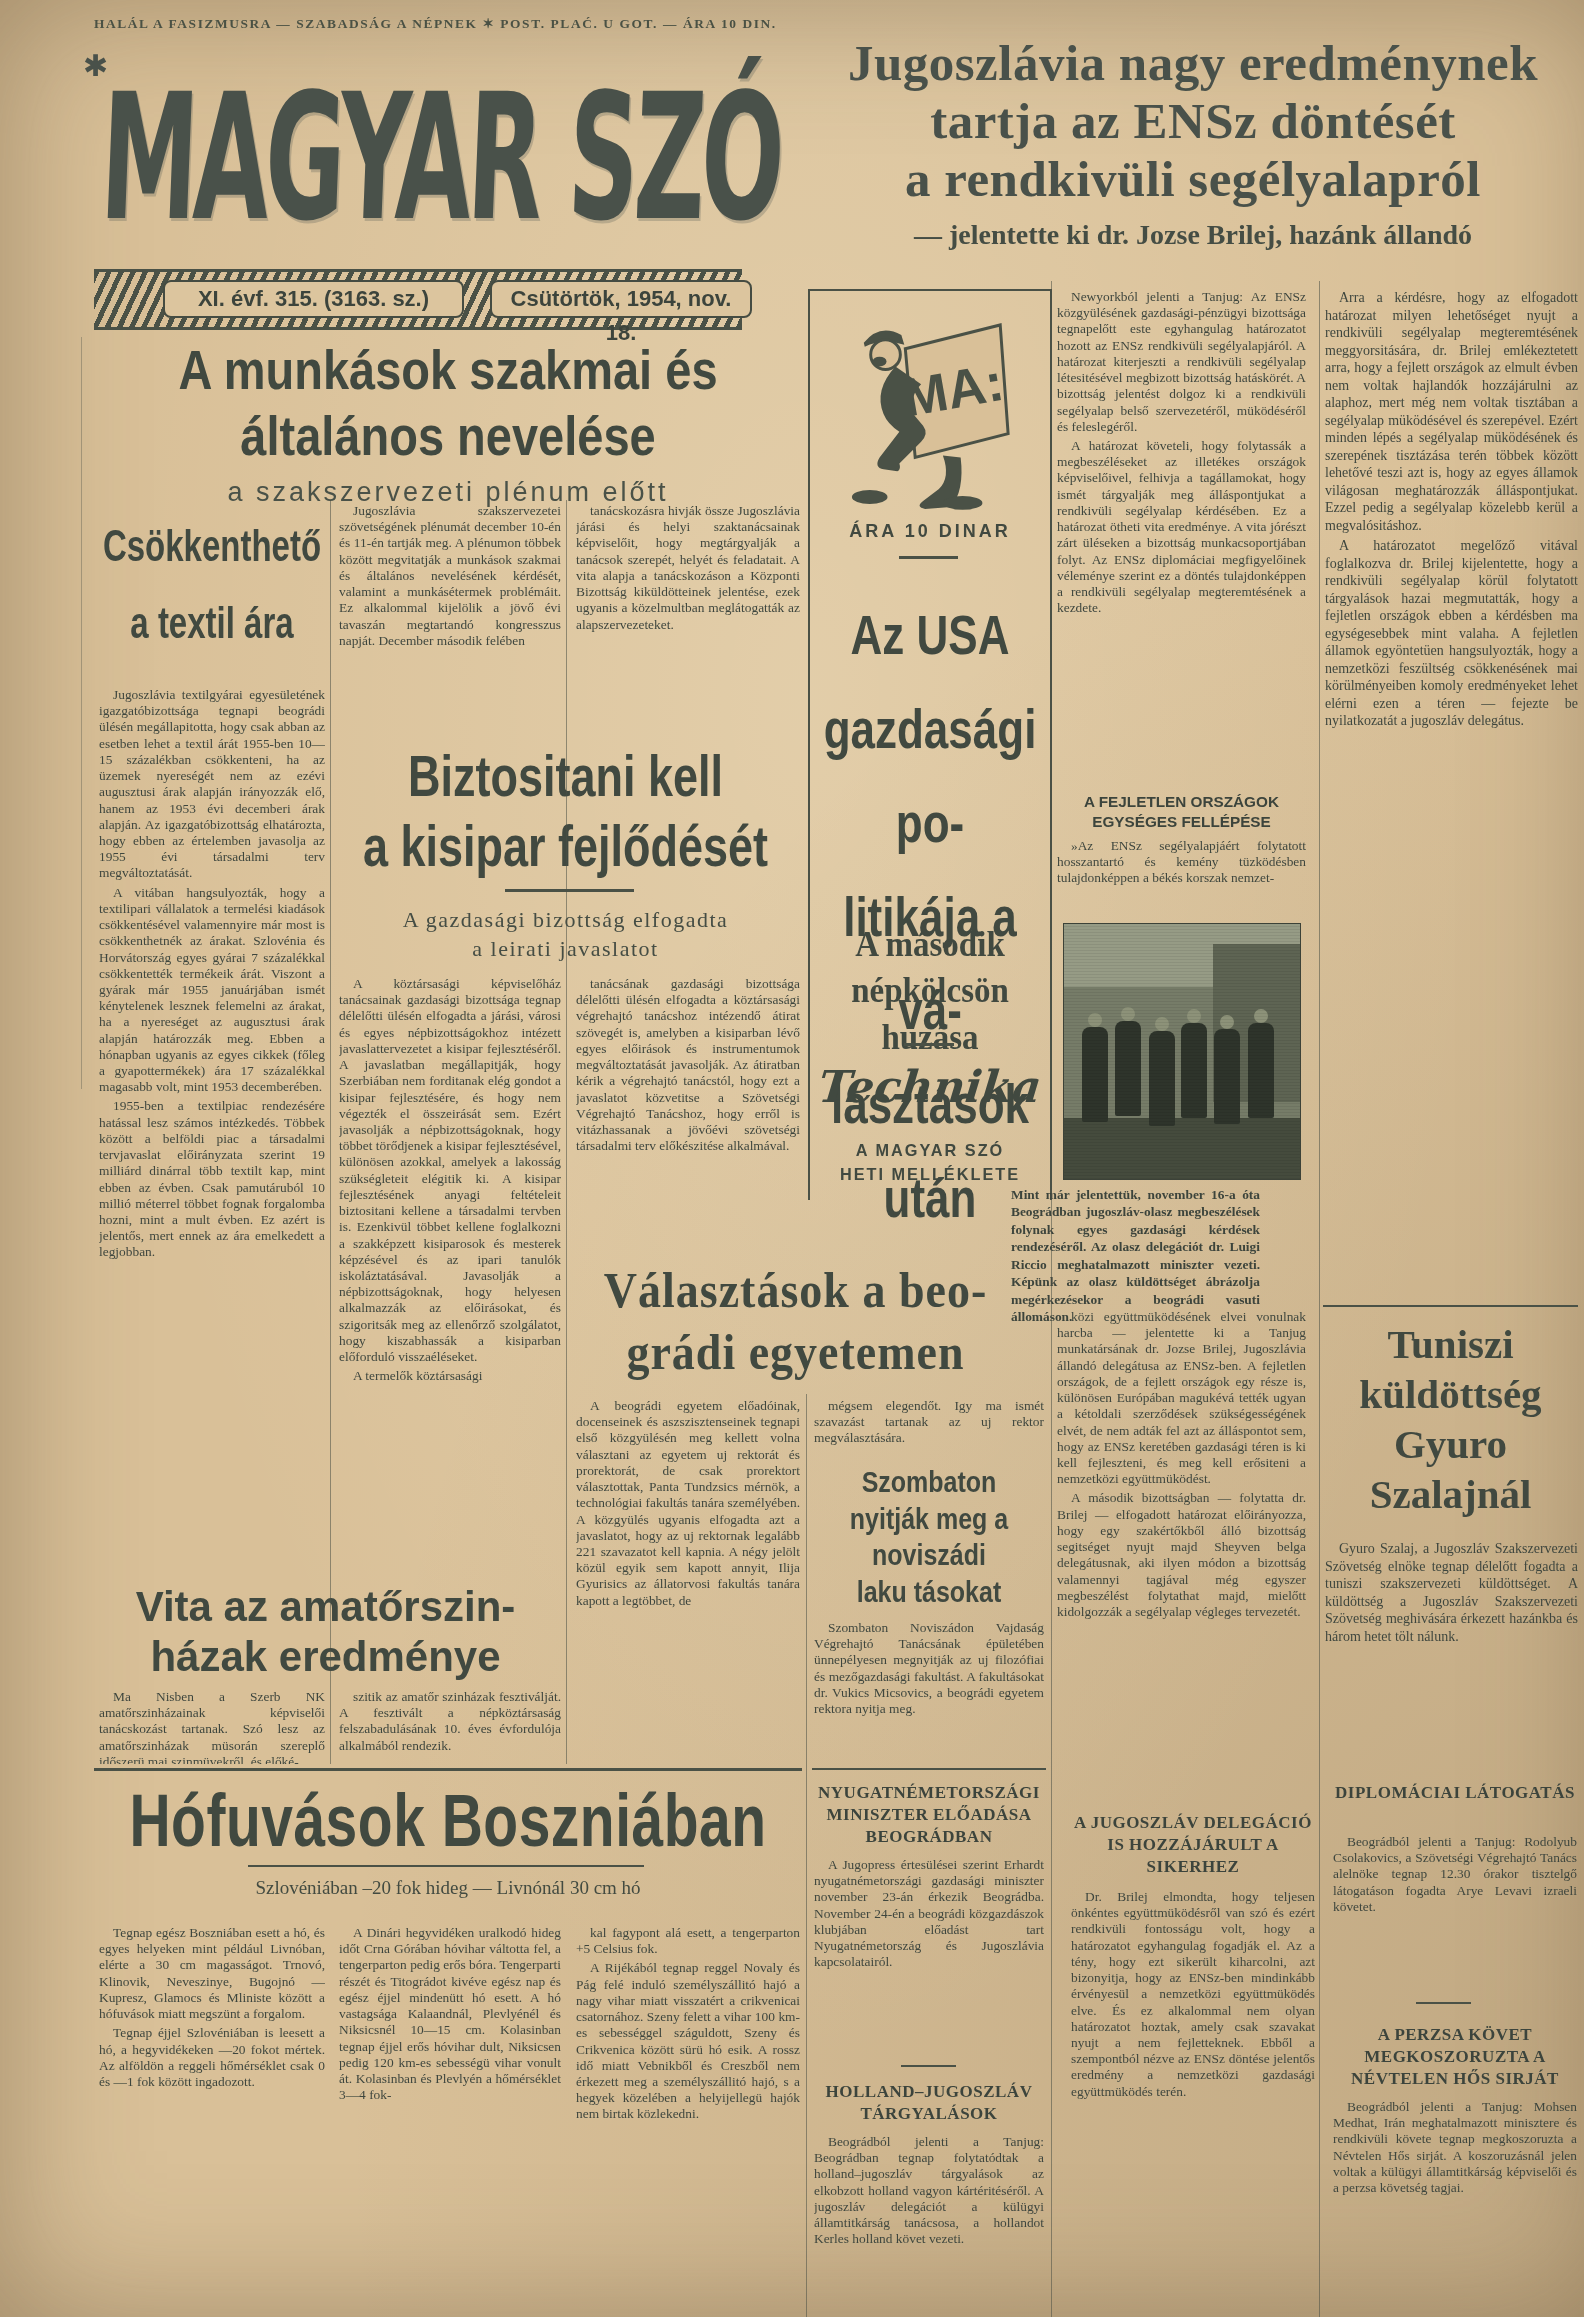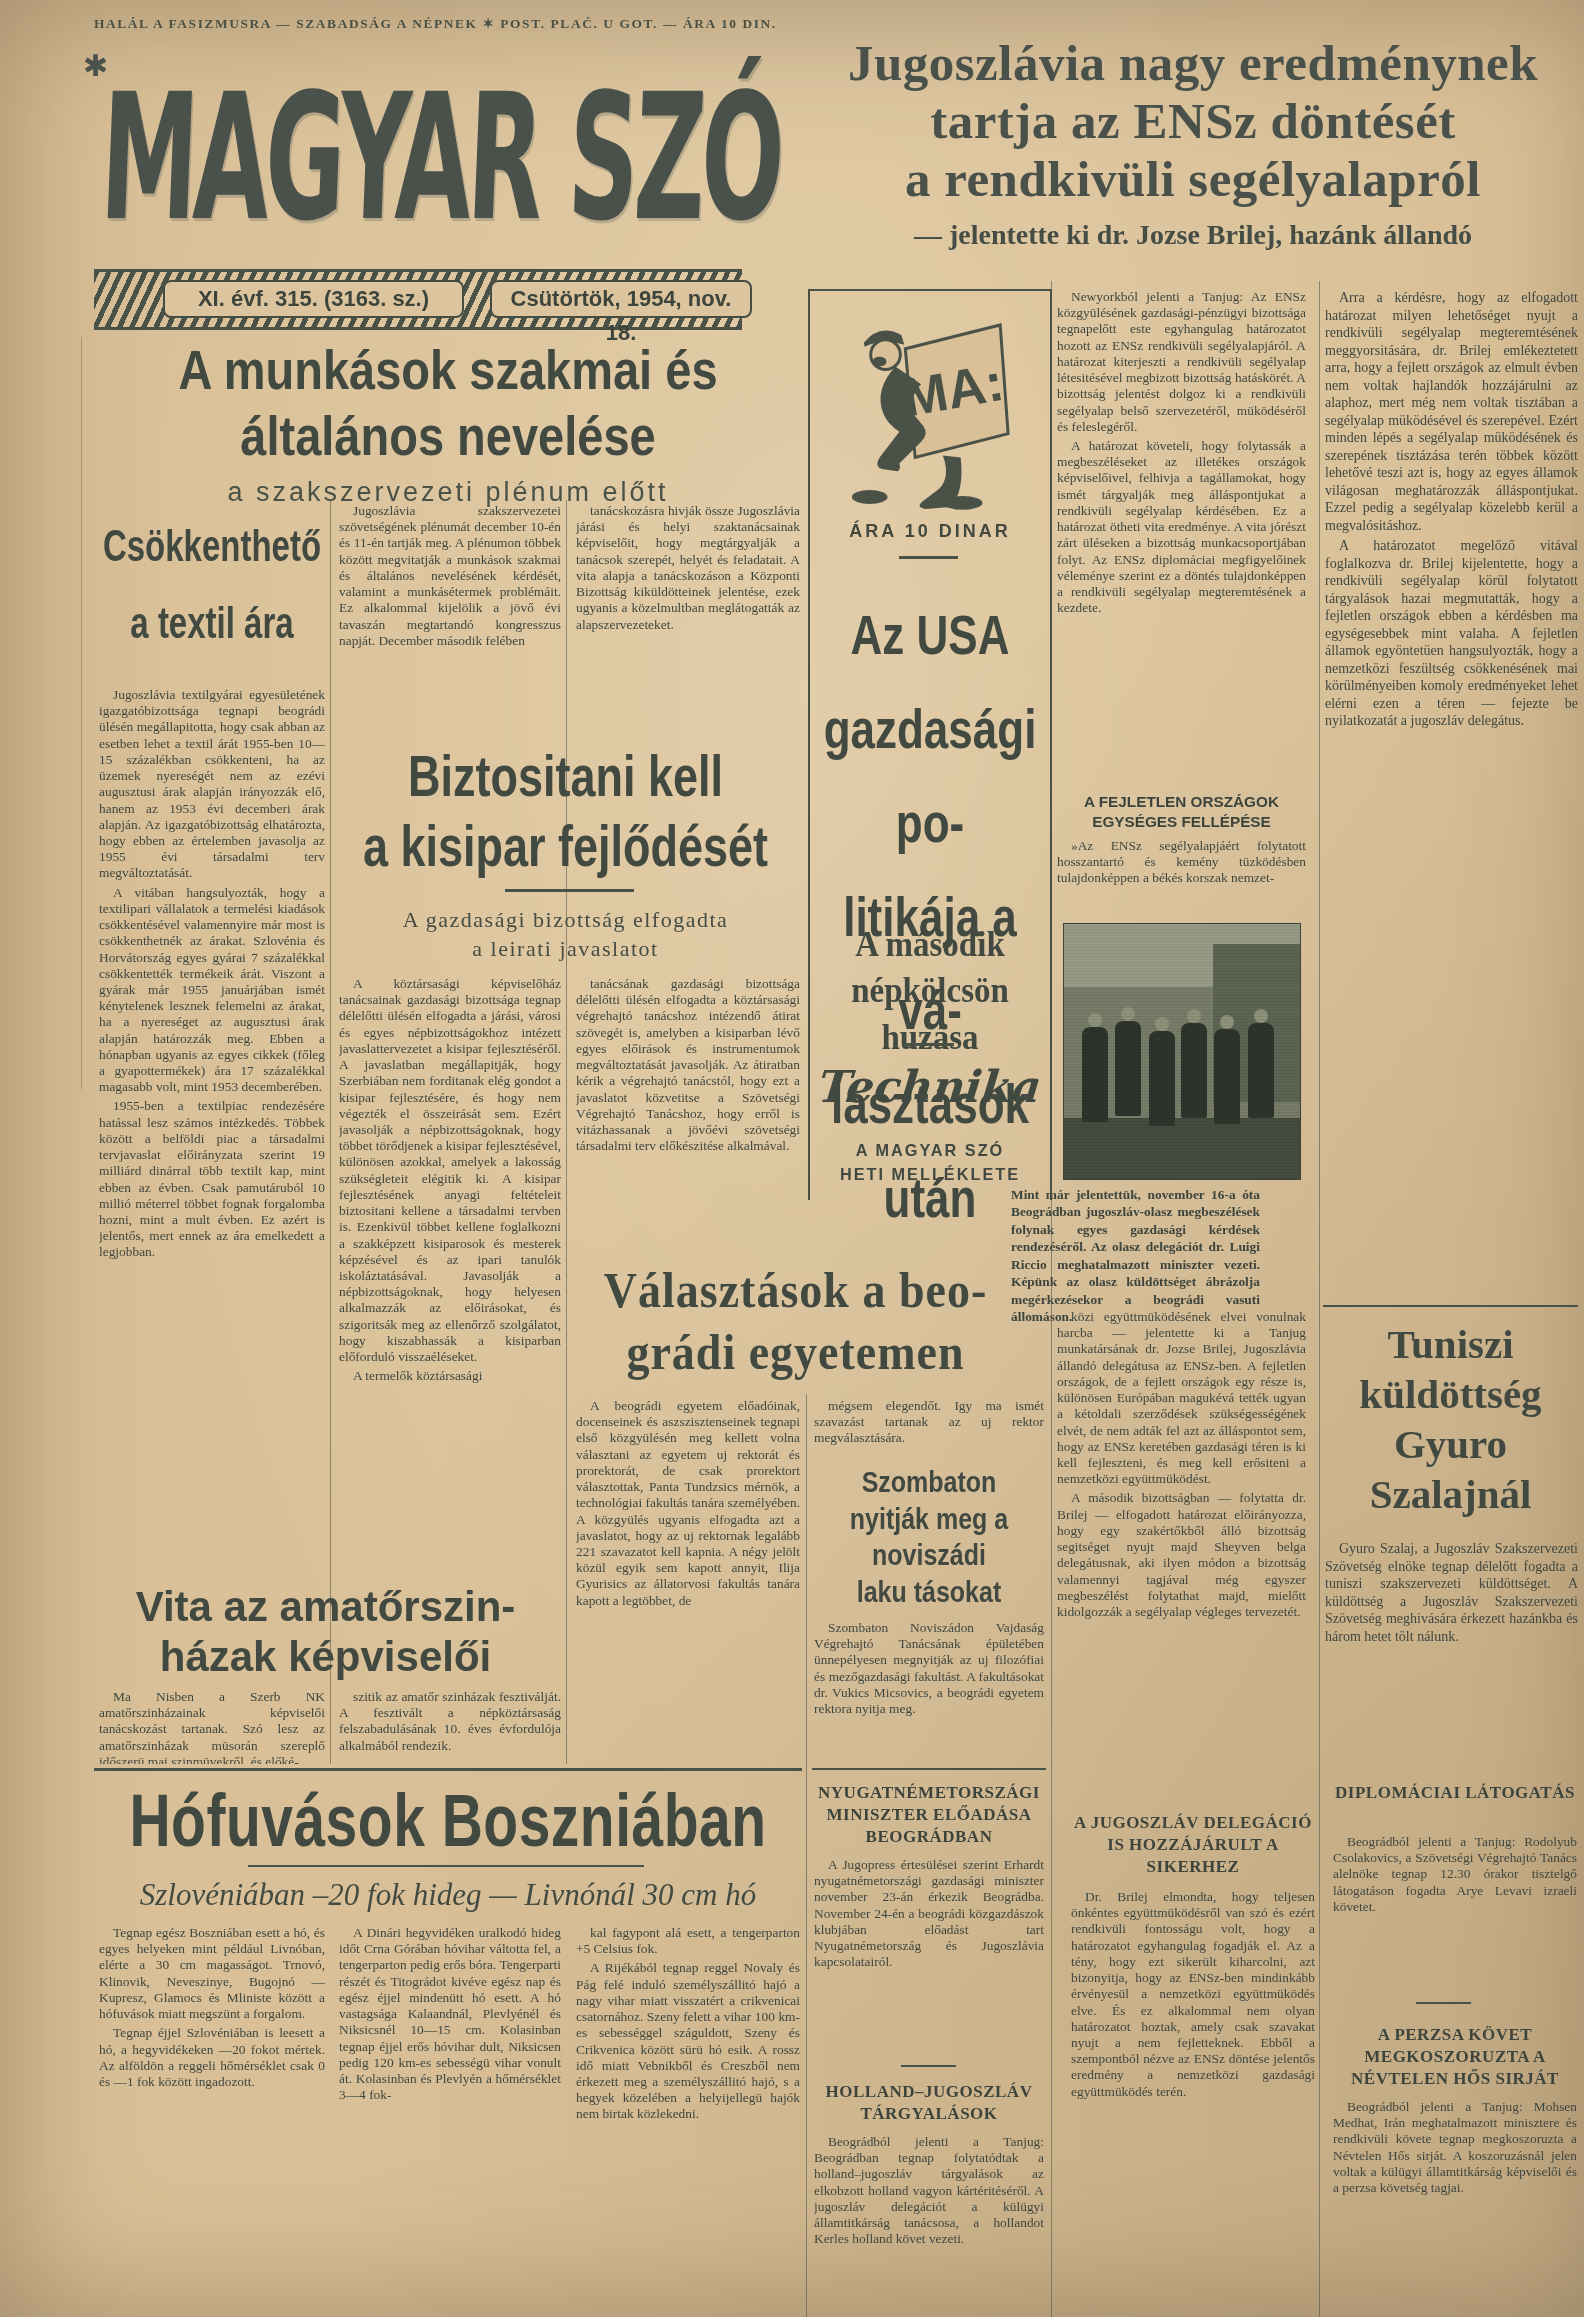--- a/index.html
+++ b/index.html
@@ -45,22 +45,22 @@
       font-size:27px;letter-spacing:3px;color:#4a5248;}
   #textil-hl{left:97px;top:507px;width:230px;font-size:33px;line-height:57px;transform:scaleY(1.35);transform-origin:50% 0;}
   #biztositani-hl{left:337px;top:741px;width:457px;font-size:45px;line-height:55px;transform:scaleY(1.28);transform-origin:50% 0;}
   #biztositani-sub{left:337px;top:905px;width:457px;text-align:center;font-family:"Liberation Serif",serif;
       font-size:22px;line-height:29px;letter-spacing:1.5px;color:#454d44;}
   #vita-hl{left:94px;top:1582px;width:463px;font-size:42px;line-height:50px;text-align:center;}
   #valasztasok-hl{left:572px;top:1259px;width:447px;font-family:"Liberation Serif",serif;font-size:46px;line-height:55px;
       transform:scaleY(1.12);transform-origin:50% 0;text-align:center;letter-spacing:1px;}
   #hofuvasok-hl{left:94px;top:1780px;width:708px;font-size:57px;line-height:63px;transform:scaleY(1.3);transform-origin:50% 0;
       text-align:center;letter-spacing:0.5px;}
-  #hofuvasok-sub{left:94px;top:1877px;width:708px;text-align:center;font-family:"Liberation Serif",serif;font-style:italic;
-      font-size:31px;color:#434b41;}
+  #hofuvasok-sub{left:94px;top:1877px;width:708px;text-align:center;font-family:"Liberation Serif",serif;
+      font-size:19px;color:#434b41;}
   
   #middle-box{left:808px;top:289px;width:240px;height:909px;border-left:2px solid #4a5146;border-right:2px solid #4a5146;border-top:2px solid #4a5146;}
   #box-price{left:0;top:230px;width:100%;text-align:center;font:bold 18px "Liberation Sans",sans-serif;letter-spacing:3px;color:#414940;}
   #box-teaser1{left:0;top:297px;width:100%;font-size:44px;line-height:75px;transform:scaleY(1.25);transform-origin:50% 0;
       text-align:center;font-family:"Liberation Sans",sans-serif;font-weight:bold;color:#414940;}
   #box-teaser2{left:0;top:630px;width:100%;font-family:"Liberation Serif",serif;font-weight:bold;font-size:33px;line-height:42px;
       transform:scaleY(1.1);transform-origin:50% 0;text-align:center;color:#414940;}
   #box-technika{left:0;top:770px;width:100%;text-align:center;font-family:"DejaVu Serif",serif;font-style:italic;font-weight:bold;
       font-size:44px;color:#414940;transform:skewX(-6deg);}
   #box-mellek{left:0;top:847px;width:100%;text-align:center;font:bold 16.3px/24px "Liberation Sans",sans-serif;letter-spacing:2px;color:#414940;}
@@ -139,21 +139,21 @@
   <div class="col" style="left:339px;top:976px;width:222px;height:594px;">
       <p>A köztársasági képviselőház tanácsainak gazdasági bizottsága tegnap délelőtti ülésén elfogadta a járási, városi és egyes népbizottságokhoz intézett javaslattervezetet a kisipar fejlesztéséről. A javaslatban megállapitják, hogy Szerbiában nem forditanak elég gondot a kisipar fejlesztésére, és hogy nem végezték el összeirását sem. Ezért javasolják a népbizottságoknak, hogy többet törődjenek a kisipar fejlesztésével, különösen azokkal, amelyek a lakosság szükségleteit elégitik ki. A kisipar fejlesztésének anyagi feltételeit biztositani kellene a társadalmi tervben is. Ezenkivül többet kellene foglalkozni a szakképzett kisiparosok és mesterek képzésével és az ipari tanulók iskoláztatásával. Javasolják a népbizottságoknak, hogy helyesen alkalmazzák az előirásokat, és szigoritsák meg az ellenőrző szolgálatot, hogy kiszabhassák a kisiparban előforduló visszaéléseket.</p>
       <p>A termelők köztársasági</p>
     </div>
   <div class="col" style="left:576px;top:976px;width:224px;height:594px;">
       <p>tanácsának gazdasági bizottsága délelőtti ülésén elfogadta a köztársasági végrehajtó tanácshoz intézendő átirat szövegét is, amelyben a kisiparban lévő egyes előirások és instrumentumok megváltoztatását javasolják. Az átiratban kérik a végrehajtó tanácstól, hogy ezt a javaslatot közvetitse a Szövetségi Végrehajtó Tanácshoz, hogy erről is vitázhassanak a jövőévi szövetségi társadalmi terv előkészitése alkalmával.</p>
     </div>
 
   <div id="vita-hl" class="hl">
     <div>Vita az amatőrszin-</div>
-    <div>házak képviselői</div>
+    <div>házak eredménye</div>
   </div>
   <div class="col" style="left:99px;top:1689px;width:226px;height:75px;">
       <p>Ma Nisben a Szerb NK amatőrszinházainak képviselői tanácskozást tartanak. Szó lesz az amatőrszinházak müsorán szereplő időszerü mai szinmüvekről, és előké-</p>
     </div>
   <div class="col" style="left:339px;top:1689px;width:222px;height:75px;">
       <p>szitik az amatőr szinházak fesztiválját. A fesztivált a népköztársaság felszabadulásának 10. éves évfordulója alkalmából rendezik.</p>
     </div>
 
   <div id="valasztasok-hl" class="serifhl">
     <div>Választások a beo-</div>

